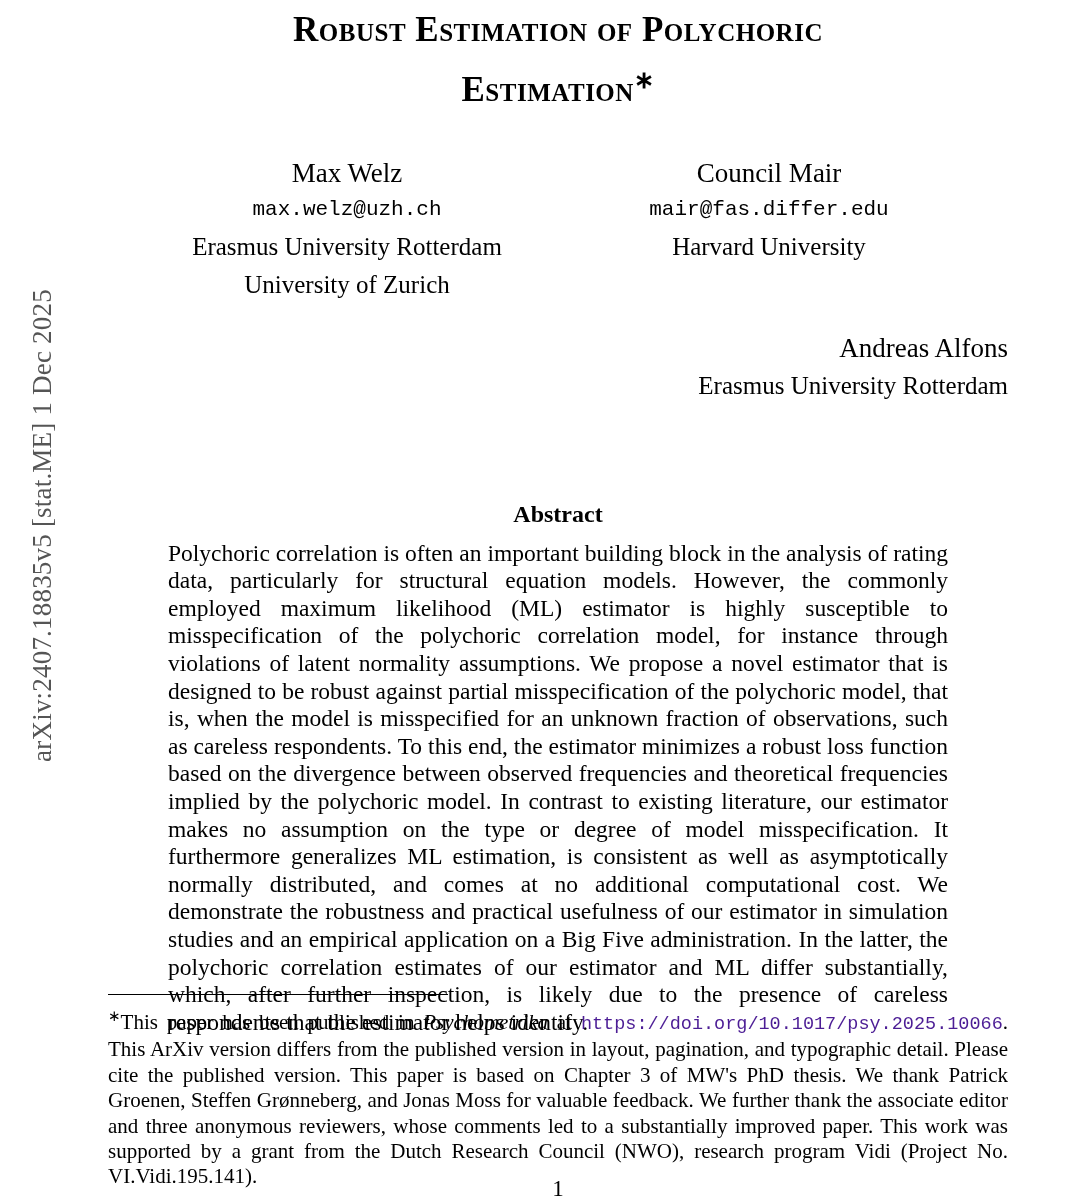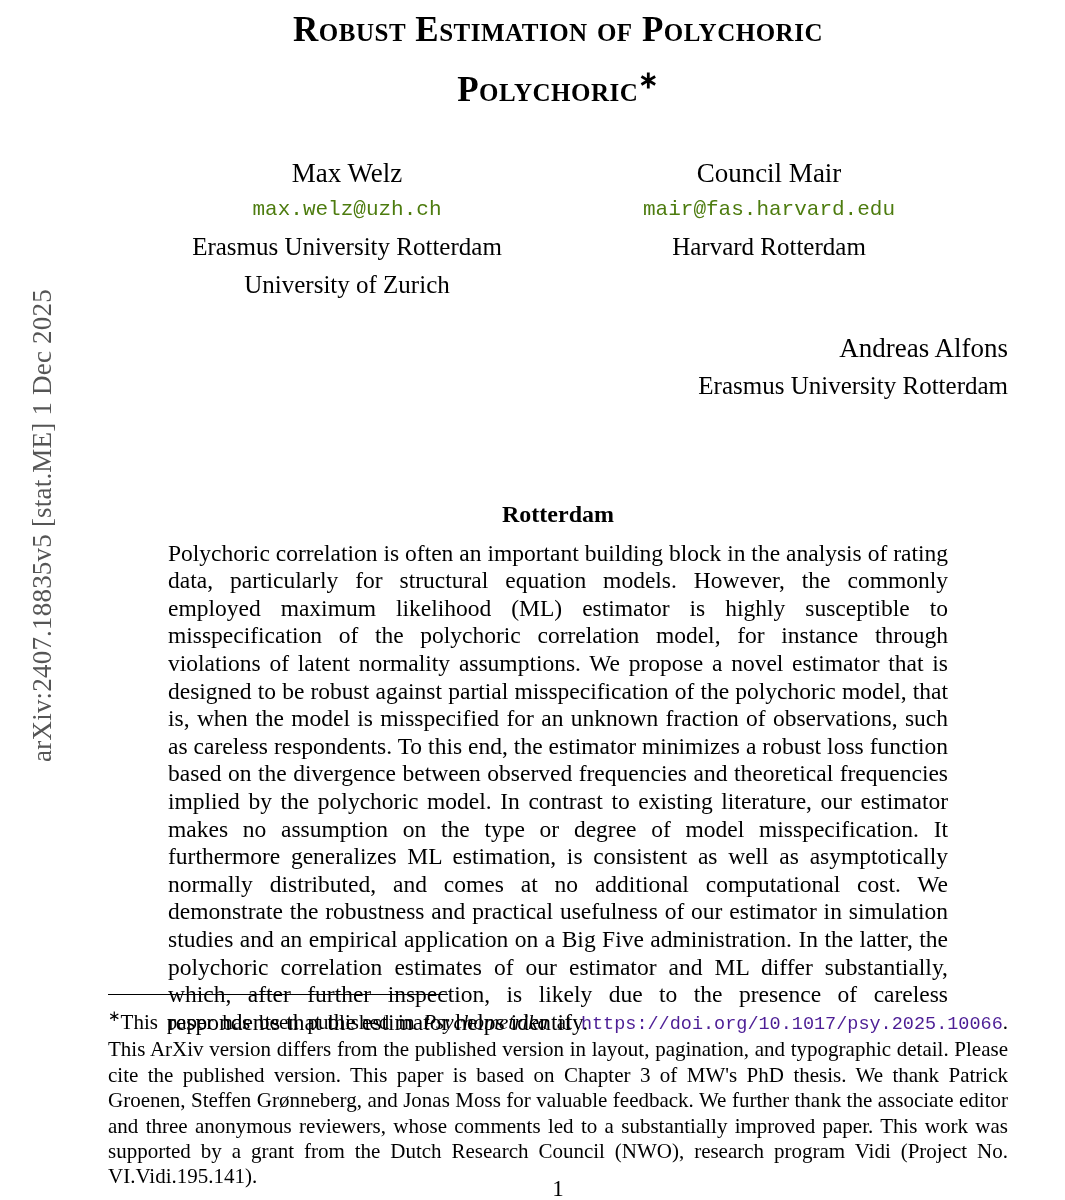--- a/index.html
+++ b/index.html
@@ -68,21 +68,21 @@
     width: 410px;
   }
   .author-name {
     font-size: 27px;
     line-height: 37px;
   }
   .author-email {
     font-family: "Liberation Mono", monospace;
     font-size: 21px;
     line-height: 36px;
-    color: #4d7c0f;
+    color: #000000;
   }
   .author-affil {
     font-size: 25px;
     line-height: 38px;
   }
   #author-third {
     margin-top: 26px;
     text-align: right;
   }
 
@@ -146,44 +146,44 @@
 </style>
 </head>
 <body>
 
 <div id="arxiv-stamp">arXiv:2407.18835v5  [stat.ME]  1 Dec 2025</div>
 
 <div id="page">
 
   <h1 id="title">
     <span>Robust Estimation of Polychoric</span><br>
-    <span>Polychoric</span><span class="star">∗</span>
+    <span>Estimation</span><span class="star">∗</span>
   </h1>
 
   <div id="authors-top">
     <div class="author-block">
       <div class="author-name">Max Welz</div>
       <div class="author-email">max.welz@uzh.ch</div>
       <div class="author-affil">Erasmus University Rotterdam</div>
       <div class="author-affil">University of Zurich</div>
     </div>
     <div class="author-block">
       <div class="author-name">Council Mair</div>
-      <div class="author-email">mair@fas.harvard.edu</div>
-      <div class="author-affil">Harvard Rotterdam</div>
+      <div class="author-email">mair@fas.differ.edu</div>
+      <div class="author-affil">Harvard University</div>
     </div>
   </div>
 
   <div id="author-third">
     <div class="author-name">Andreas Alfons</div>
     <div class="author-affil">Erasmus University Rotterdam</div>
   </div>
 
   <div id="abstract-wrap">
-    <div id="abstract-heading">Rotterdam</div>
+    <div id="abstract-heading">Abstract</div>
     <div id="abstract-text">Polychoric correlation is often an important building block in the analysis of rating data, particularly for structural equation models. However, the commonly employed maximum likelihood (ML) estimator is highly susceptible to misspecification of the polychoric correlation model, for instance through violations of latent normality assumptions. We propose a novel estimator that is designed to be robust against partial misspecification of the polychoric model, that is, when the model is misspecified for an unknown fraction of observations, such as careless respondents. To this end, the estimator minimizes a robust loss function based on the divergence between observed frequencies and theoretical frequencies implied by the polychoric model. In contrast to existing literature, our estimator makes no assumption on the type or degree of model misspecification. It furthermore generalizes ML estimation, is consistent as well as asymptotically normally distributed, and comes at no additional computational cost. We demonstrate the robustness and practical usefulness of our estimator in simulation studies and an empirical application on a Big Five administration. In the latter, the polychoric correlation estimates of our estimator and ML differ substantially, which, after further inspection, is likely due to the presence of careless respondents that the estimator helps identify.</div>
   </div>
 
   <div id="footnote-wrap">
     <div id="footnote-rule"></div>
     <div id="footnote-text">
       <span class="fnmark">∗</span><span>This paper has been published in </span><span class="it">Psychometrika</span><span> at </span><span class="mono-link">https://doi.org/10.1017/psy.2025.10066</span><span>. This ArXiv version differs from the published version in layout, pagination, and typographic detail. Please cite the published version. This paper is based on Chapter 3 of MW's PhD thesis. We thank Patrick Groenen, Steffen Grønneberg, and Jonas Moss for valuable feedback. We further thank the associate editor and three anonymous reviewers, whose comments led to a substantially improved paper. This work was supported by a grant from the Dutch Research Council (NWO), research program Vidi (Project No. VI.Vidi.195.141).</span>
     </div>
   </div>
 

